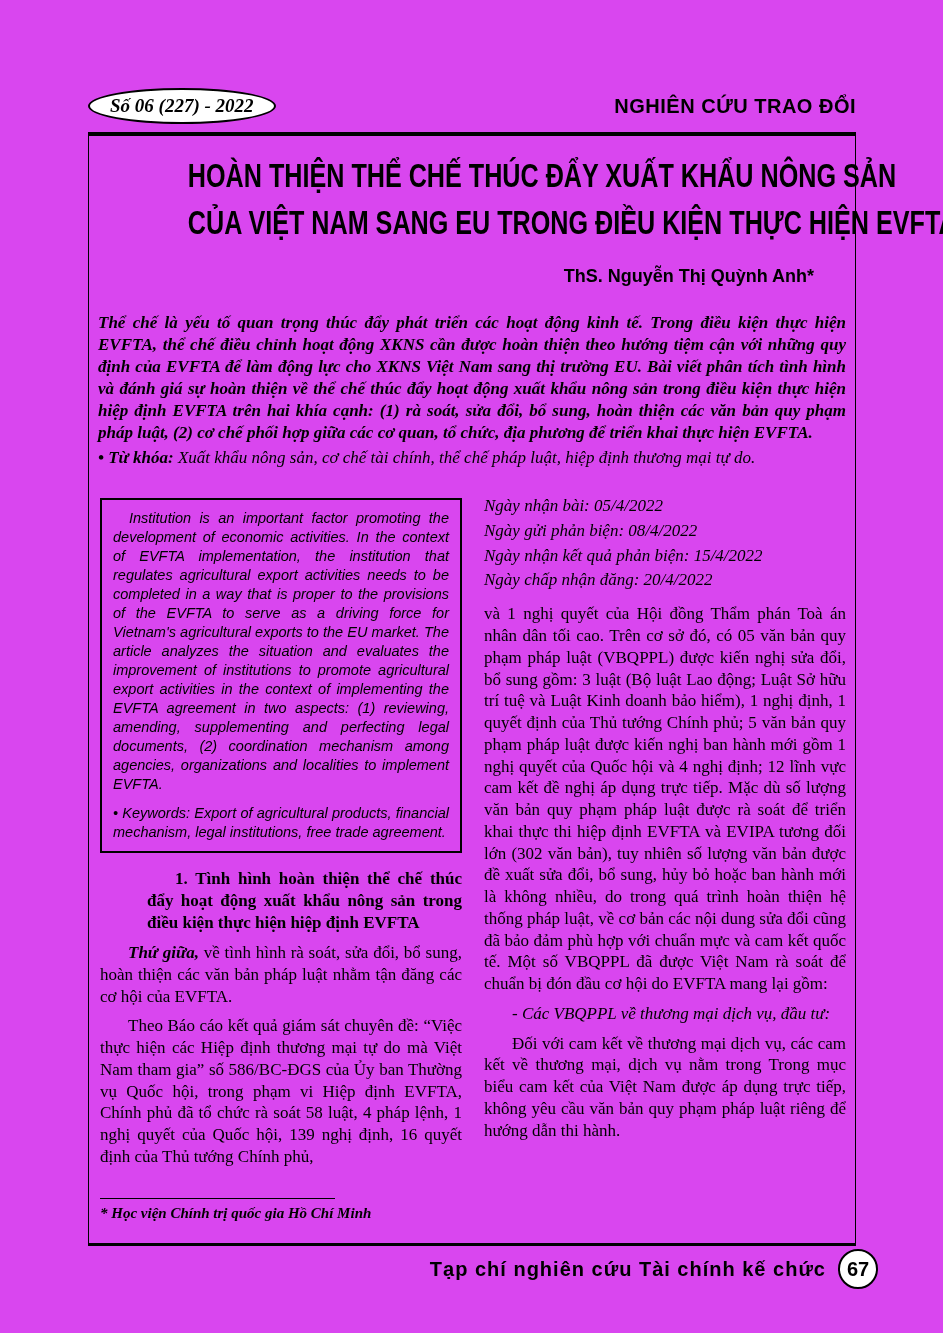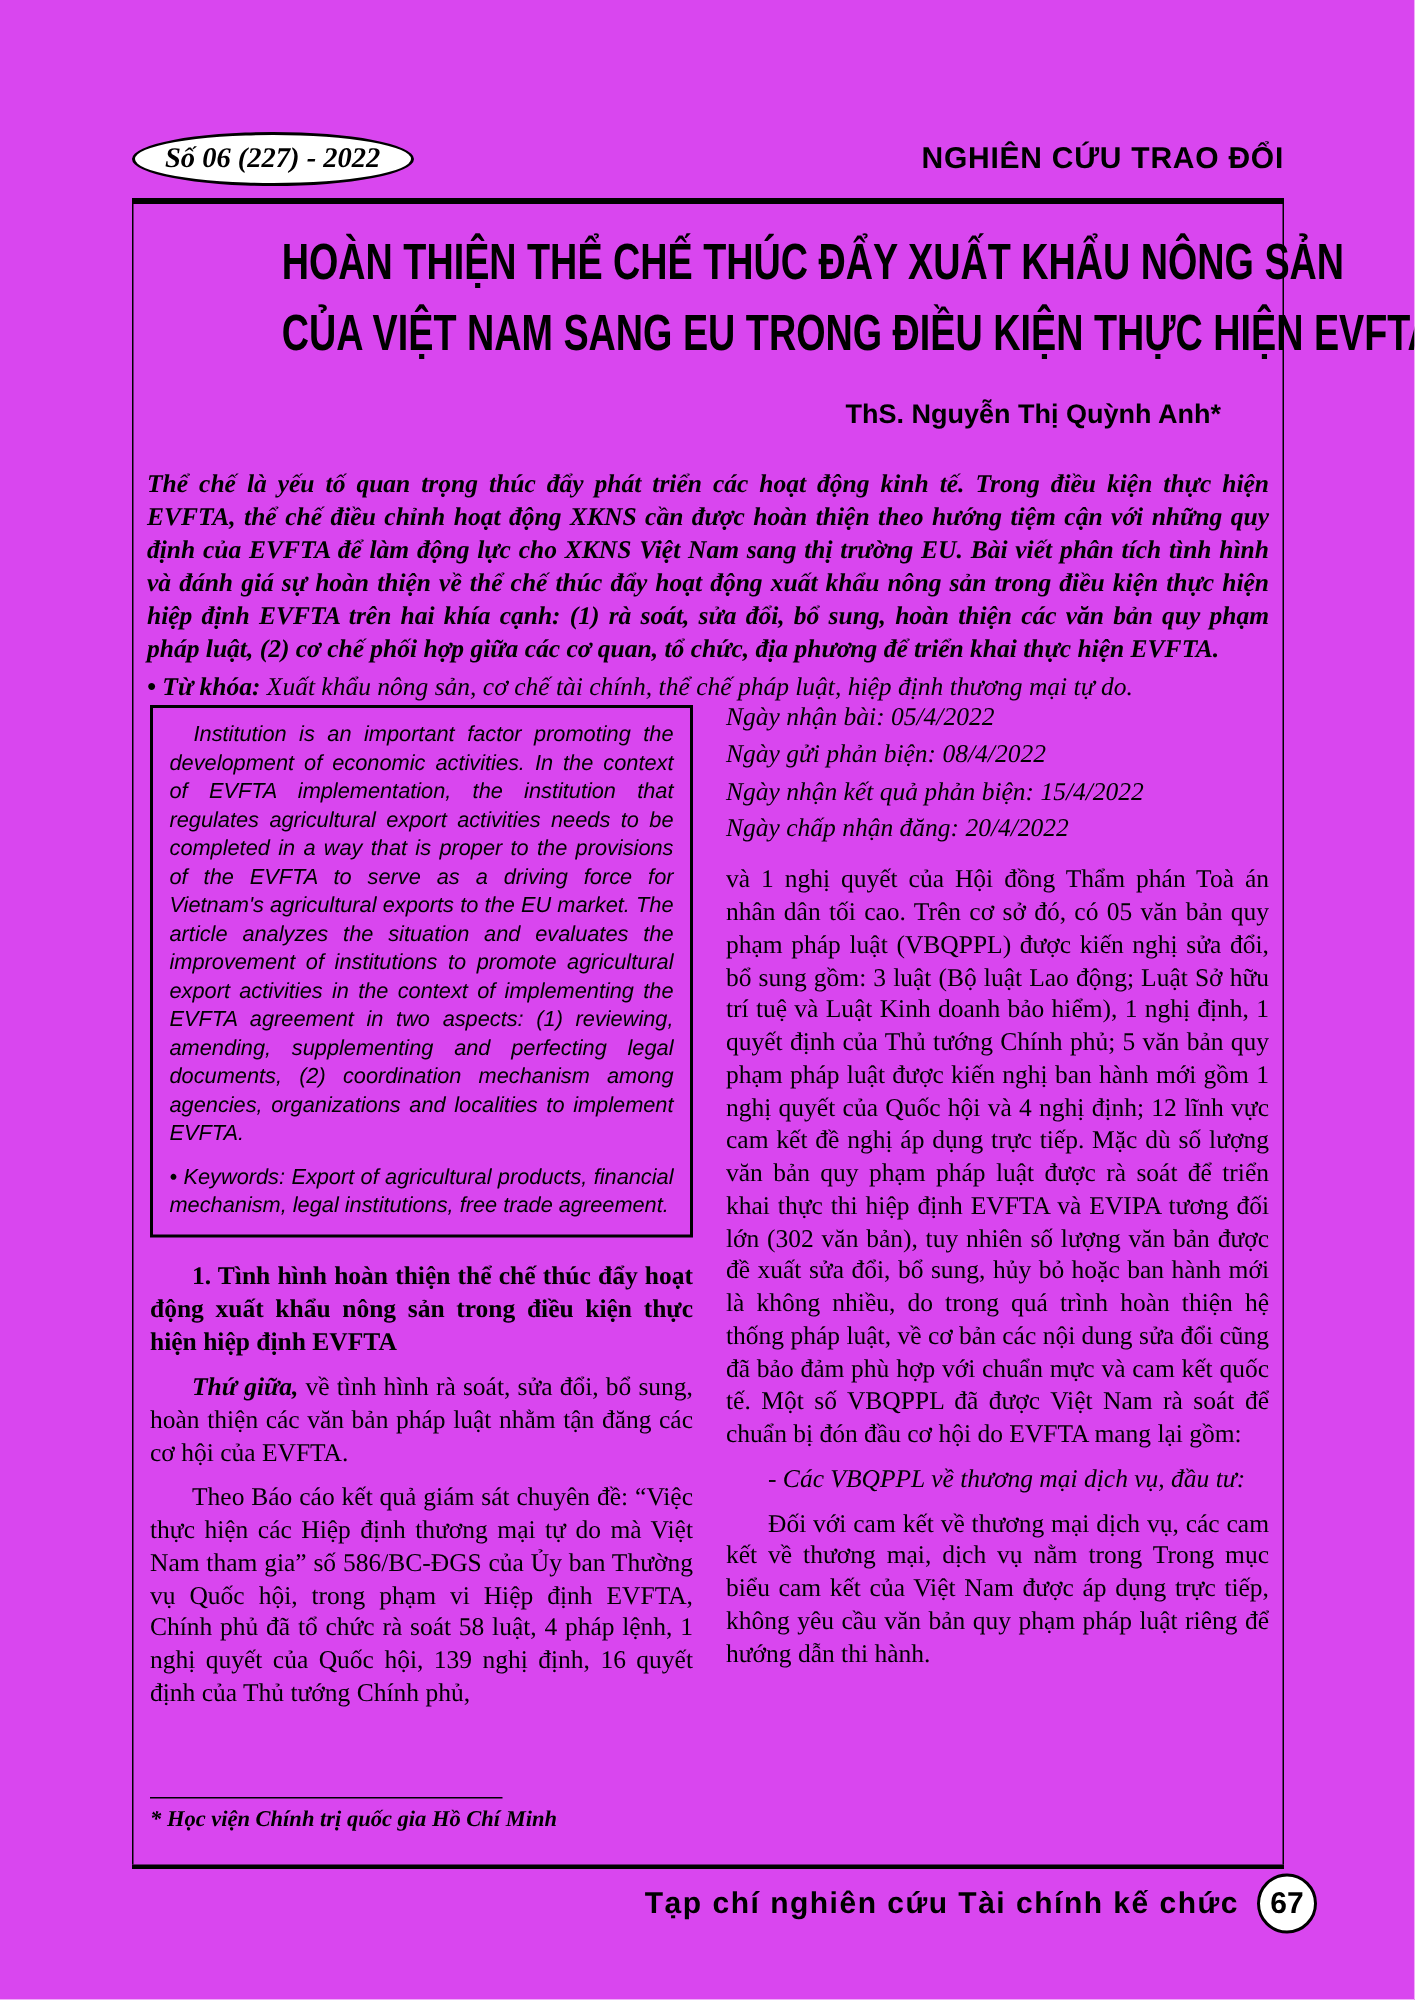--- a/index.html
+++ b/index.html
@@ -58,21 +58,21 @@
     font-size:17px;line-height:1.3;
     text-align:justify;
   }
   .keywords-vi{
     position:absolute;left:98px;top:448px;width:748px;
     font-size:17px;font-style:italic;
   }
   .keywords-vi b{font-weight:bold;}
   
   .columns{
-    position:absolute;left:100px;top:464px;width:746px;
+    position:absolute;left:100px;top:492px;width:746px;
     display:flex;gap:22px;
   }
   .col{width:362px;}
   .en-box{
     border:2px solid #000;
     padding:9px 11px;
     font-family:"Liberation Sans", sans-serif;
     font-style:italic;font-size:14.5px;line-height:1.31;
     text-align:justify;
     box-sizing:border-box;
@@ -83,20 +83,21 @@
   .dates{
     font-style:italic;font-size:17px;line-height:1.46;
     margin-top:2px;
   }
   .dates div{white-space:nowrap;}
   .body-text{font-size:17px;line-height:1.28;text-align:justify;}
   .section-heading{
     font-weight:bold;font-size:17px;line-height:1.3;
     text-align:justify;text-indent:28px;
     margin-top:15px;
+    margin-left:47px;
   }
   .para{margin-top:8px;text-indent:28px;}
   .para.no-indent{text-indent:0;}
   .para.italic{font-style:italic;}
   .lead{font-weight:bold;font-style:italic;}
   
   .footnote{position:absolute;left:100px;top:1198px;width:380px;}
   .footnote-rule{width:235px;border-top:1.5px solid #000;height:0;}
   .footnote-text{
     margin-top:6px;font-style:italic;font-weight:bold;font-size:15px;

